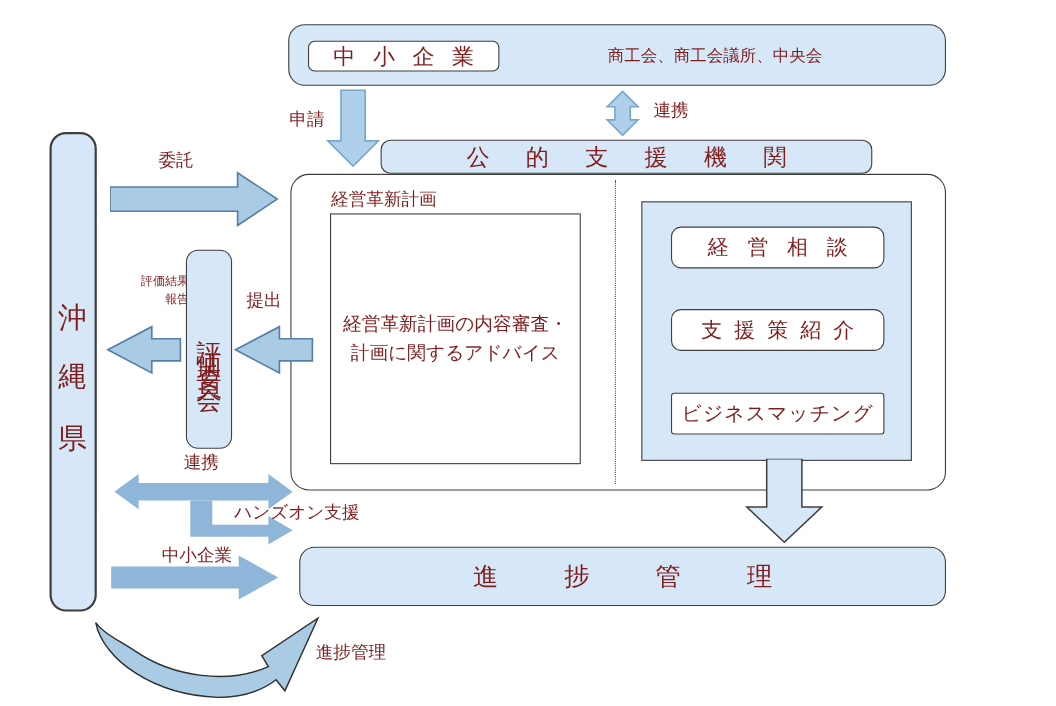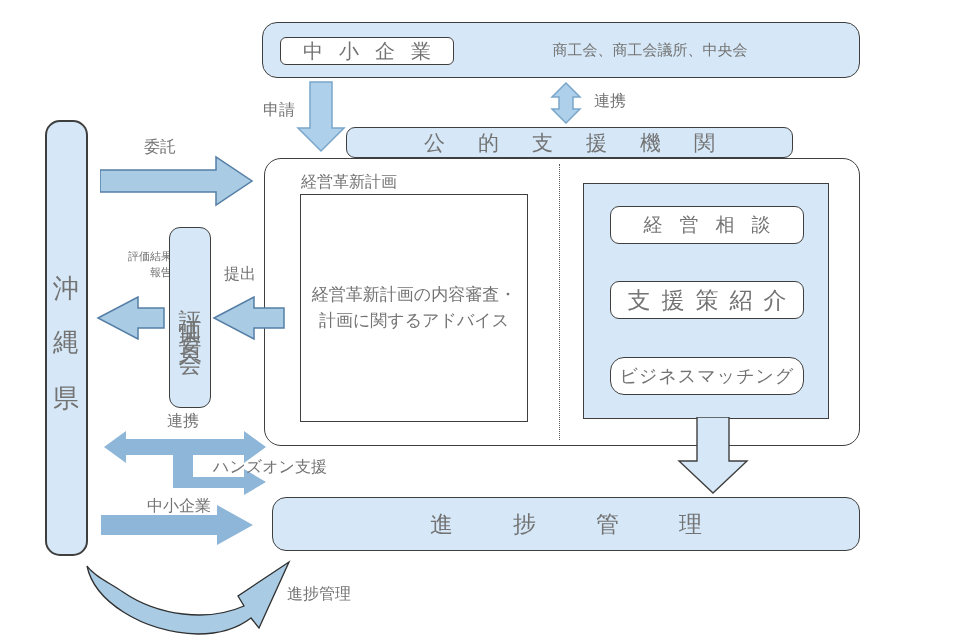--- a/index.html
+++ b/index.html
@@ -1,18 +1,18 @@
 <!DOCTYPE html>
 <html><head>
 <meta charset="utf-8">
 <style>
   html,body{margin:0;padding:0;background:#fff;}
   #canvas{
     position:relative;width:960px;height:642px;background:#ffffff;overflow:hidden;
-    font-family:"Liberation Sans","DejaVu Sans",sans-serif;color:#737373;
+    font-family:"Liberation Sans","DejaVu Sans",sans-serif;color:#7f1d1d;
   }
   .abs{position:absolute;}
   .box{
     background:#d6e8f7;border:1.5px solid #3f3f3f;box-sizing:border-box;
   }
   .whitebox{
     background:#ffffff;border:1.5px solid #3f3f3f;box-sizing:border-box;
   }
   .flexc{display:flex;align-items:center;justify-content:center;}
   .label{font-size:16px;line-height:1.2;white-space:nowrap;}
@@ -61,23 +61,23 @@
         <span>経営革新計画の内容審査・</span><br>
         <span>計画に関するアドバイス</span>
       </div>
     </div>
 
     <div class="abs box" style="left:318px;top:24px;width:246px;height:236px;border-radius:0;border-width:1.5px;">
       <div class="abs whitebox flexc" style="left:26px;top:22px;width:194px;height:38px;border-radius:9px;">
         <span style="font-size:19px;letter-spacing:17px;margin-right:-17px;">経営相談</span>
       </div>
       <div class="abs whitebox flexc" style="left:26px;top:97px;width:194px;height:38px;border-radius:9px;">
-        <span style="font-size:23px;letter-spacing:11px;margin-right:-11px;">支援策紹介</span>
+        <span style="font-size:19px;letter-spacing:11px;margin-right:-11px;">支援策紹介</span>
       </div>
-      <div class="abs whitebox flexc" style="left:26px;top:173px;width:194px;height:38px;border-radius:14px;">
+      <div class="abs whitebox flexc" style="left:26px;top:173px;width:194px;height:38px;border-radius:3px;">
         <span style="font-size:18px;letter-spacing:1px;">ビジネスマッチング</span>
       </div>
     </div>
   </div>
 
   <svg class="abs" style="left:672px;top:417px;z-index:2;" width="82" height="78">
     <polygon class="a-big" points="25,0 57,0 57,44 75,44 41,76 7,44 25,44"></polygon>
   </svg>
 
   <div class="abs box flexc" style="left:272px;top:497px;width:588px;height:54px;border-radius:14px;">

